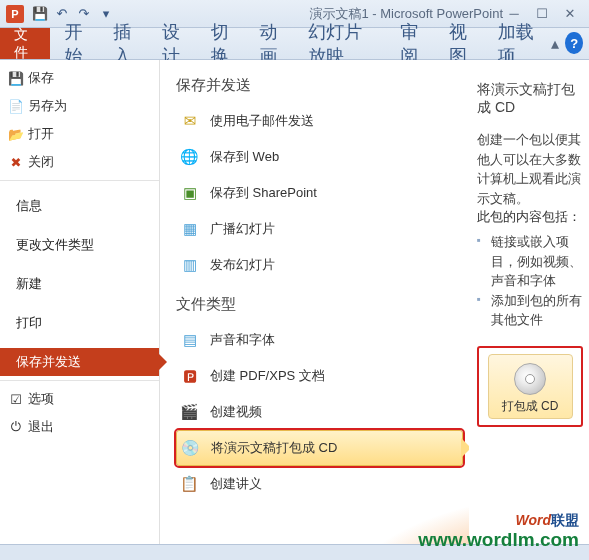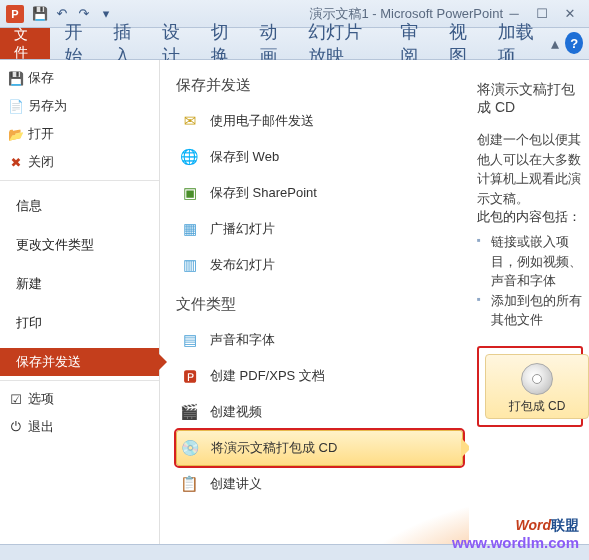--- a/index.html
+++ b/index.html
@@ -38,33 +38,33 @@
 .opt.highlighted { outline:2px solid #d62020; outline-offset:0px; }
 
 .rightpanel { width:120px; padding:20px 6px 0 8px; font-size:13px; color:#333; position:relative; overflow:visible; }
 .rightpanel h3 { font-size:14px; color:#444; font-weight:normal; line-height:1.3; }
 .rightpanel p { margin-top:14px; line-height:1.5; color:#444; }
 .ul-label { }
 .bullets { margin-top:6px; }
 .bullets div { position:relative; padding-left:14px; line-height:1.5; color:#444; }
 .bullets div::before { content:'■'; position:absolute; left:0; top:4px; font-size:6px; color:#8fa8c7; }
 .action-box { margin-top:16px; border:2px solid #d62020; border-radius:3px; padding:6px; text-align:center; }
-.action-btn { width:104px; margin:0 auto; background:linear-gradient(#fff6df,#ffe8a8); border:1px solid #e7ce8f; border-radius:4px; padding:8px 0 4px 0; }
+.action-btn { width:85px; margin:0 auto; background:linear-gradient(#fff6df,#ffe8a8); border:1px solid #e7ce8f; border-radius:4px; padding:8px 0 4px 0; }
 .action-btn .cd { width:32px; height:32px; margin:0 auto 4px auto; border-radius:50%; background:radial-gradient(circle at 40% 40%, #fff 0%, #eee 30%, #ccc 70%, #999 100%); border:1px solid #aaa; position:relative; }
 .action-btn .cd::after{ content:''; position:absolute; top:50%; left:50%; width:8px; height:8px; background:#fff; border:1px solid #999; border-radius:50%; transform:translate(-50%,-50%); }
 .action-btn .lbl { font-size:12px; line-height:1.3; }
 
 .swoosh { position:absolute; bottom:0; right:0; width:320px; height:110px; background: radial-gradient(ellipse 420px 180px at 140% 150%, rgba(244,148,60,0.85) 0%, rgba(244,148,60,0.4) 40%, transparent 60%); pointer-events:none; }
 
 .statusbar { height: 16px; background:#dce6f2; border-top:1px solid #b6c5d9; }
 
 .watermark { position:absolute; bottom:8px; right:10px; text-align:right; font-size:14px; line-height:1.2; pointer-events:none; }
 .watermark .l1 { color:#c43e1c; font-weight:bold; font-style:italic; }
 .watermark .l1 .cn{ color:#204f8f; font-style:normal; }
-.watermark .l2 { color:#8b5cf6; font-weight:bold; font-size:15px; }
+.watermark .l2 { color:#15803d; font-weight:bold; font-size:19px; }
 
 .ico-save{color:#2a5db0;} .ico-saveas{color:#b94a0e;} .ico-open{color:#caa21e;} .ico-close{color:#c43e1c;}
 .oico.mail{color:#caa21e;} .oico.web{color:#2a8f2a;} .oico.sp{color:#4a8f2a;} .oico.bcast{color:#4aa0d6;} .oico.pub{color:#4aa0d6;} .oico.ftype{color:#4aa0d6;} .oico.pdf{color:#c63a1e;} .oico.vid{color:#6a6a6a;} .oico.cd{color:#888;} .oico.hnd{color:#6a6a6a;}
 </style>
 </head>
 <body>
 
 <div class="titlebar">
   <div class="app-icon">P</div>
   <div class="qat">

